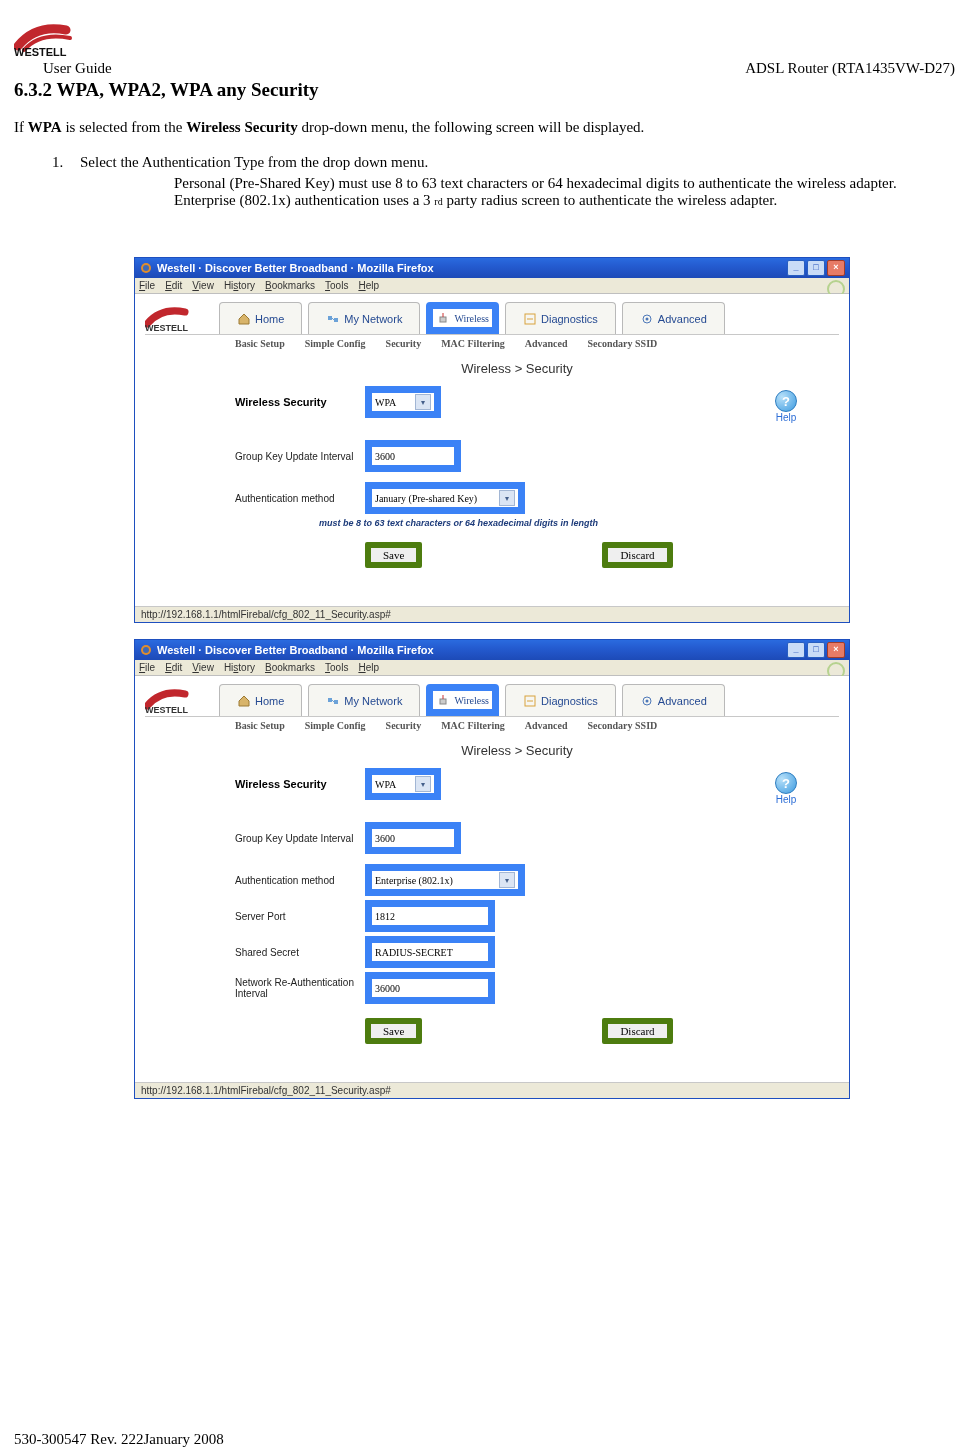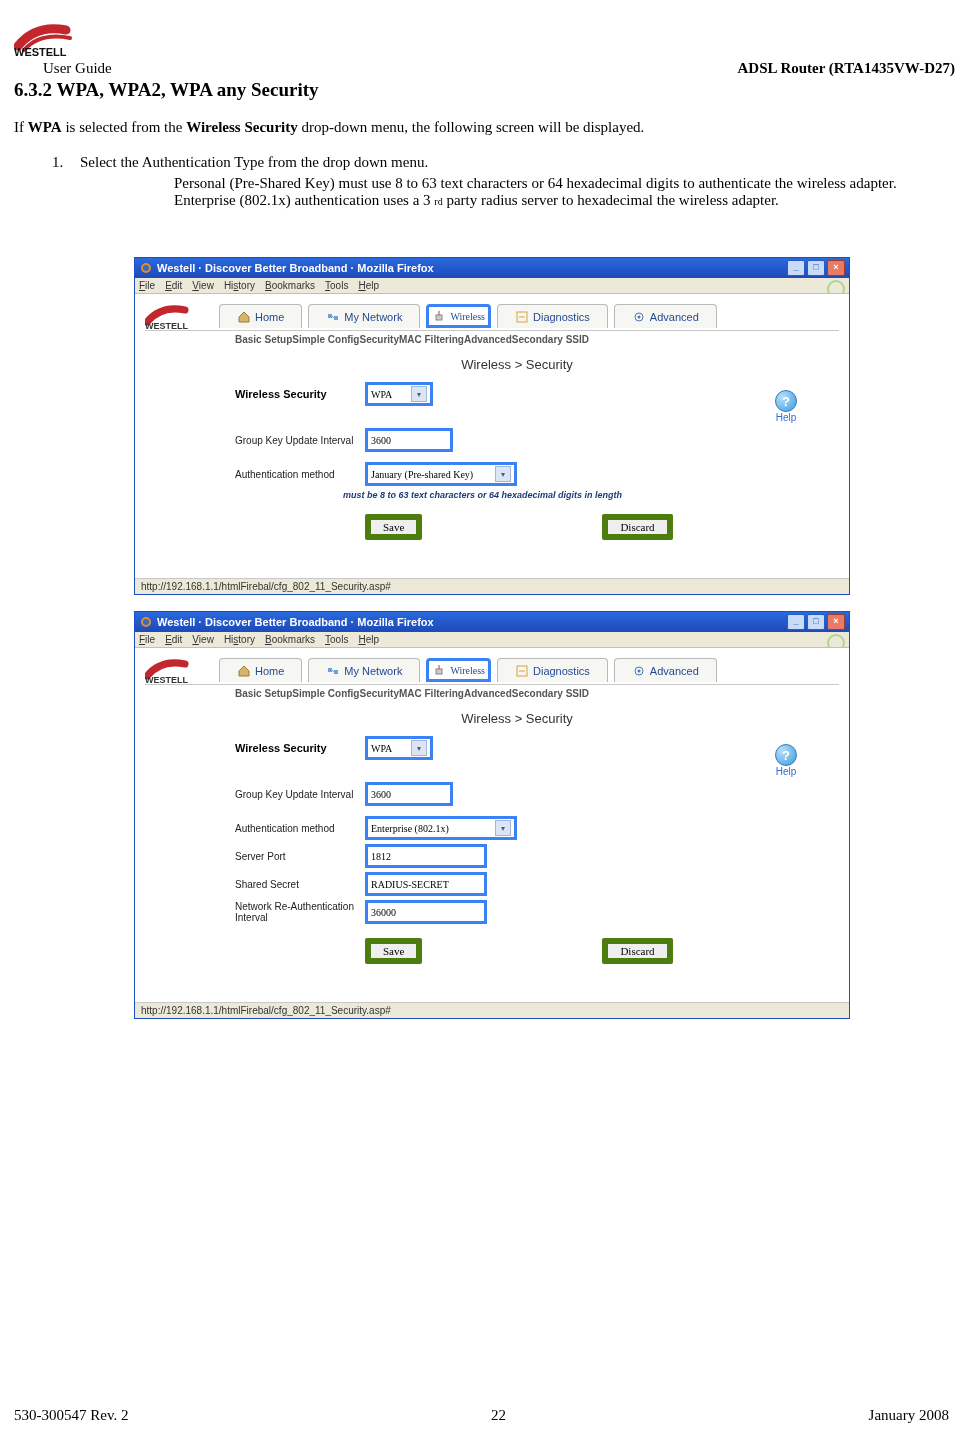--- a/index.html
+++ b/index.html
@@ -17,21 +17,21 @@
     margin-bottom: 0;
   }
   .logo svg { display: block; }
   .tophdr {
     display: flex;
     justify-content: space-between;
     font-size: 15px;
     margin-top: 2px;
     margin-left: 29px;
   }
-  .tophdr .right { font-weight: bold; }
+  .tophdr .right { font-weight: normal; }
   h2.sec {
     font-size: 19px;
     font-weight: bold;
     margin: 2px 0 18px 0;
   }
   p.intro { margin: 0 0 18px 0; }
   .step {
     display: flex;
     margin-left: 38px;
     margin-bottom: 4px;
@@ -105,22 +105,22 @@
     display: flex; align-items: center; gap: 4px;
     border: 1px solid #b9b9b9; border-bottom: none;
     border-radius: 4px 4px 0 0;
     padding: 2px 17px; background: #f6f6f2;
     font-family: Liberation Sans, sans-serif; font-size: 11px; color:#254a92;
   }
   .tab.sel { background:#fff; }
   .subtabs {
     border-top: 1px solid #c8c8c8;
     padding: 3px 0 2px 90px;
-    display: flex; gap: 0;
-    font-family: Liberation Sans, sans-serif; font-size: 10px; font-weight:bold; color:#555;
+    display: flex; gap: 20px;
+    font-family: Liberation Serif, serif; font-size: 10px; font-weight:bold; color:#555;
   }
   .panel {
     margin: 4px 40px 0 90px;
   }
   .panel-title {
     text-align: center; font-family: Arial; font-size: 13px; color:#333;
     padding: 6px 0 10px 0;
   }
   .helpblk {
     position: absolute; right: 52px; top: 96px;
@@ -132,45 +132,45 @@
     border:1px solid #2d7dc0; color:#fff; font-weight:bold;
     display:flex;align-items:center;justify-content:center;font-size:13px;
     margin:0 auto;
   }
   .frow { display:flex; align-items:center; margin-bottom:10px; }
   .frow .lab { width:130px; font-size:10px; color:#222; }
   .frow.bold .lab { font-weight:bold; color:#000; font-size:11px; }
   .frow.tight { margin-bottom:4px; }
   .sel, .inp {
     font-family: Tahoma; font-size:10px;
-    border:3px solid #3b82f6; background:#fff; padding:1px 3px; height:16px;
+    border:7px solid #3b82f6; background:#fff; padding:1px 3px; height:16px;
   }
   .sel { display:flex; align-items:center; }
   .sel .arrow {
     margin-left:auto; width:14px;height:14px;
     background:#dbe5f4; border:1px solid #a2b6d4;
     display:flex;align-items:center;justify-content:center;font-size:8px;color:#455f8a;
   }
-  .hint { font-size:9px; font-style:italic; font-weight:bold; color:#1d3b7a; margin-left:108px; margin-top:2px; }
+  .hint { font-size:9px; font-style:italic; font-weight:bold; color:#1d3b7a; margin-left:84px; margin-top:2px; }
   .btnrow { display:flex; margin:14px 0 0 130px; gap:180px; }
   .btn {
     font-family: Liberation Serif, serif; font-size:11px;
     border:6px solid #4d7c0f; border-radius:2px;
     padding:1px 12px; background:#efefef;
   }
   .statusbar {
     border-top:1px solid #c8c8c8; background:#ece9d8;
     font-size:10px; color:#333; padding:2px 6px;
   }
 
   .icon { display:inline-flex; width:14px; height:14px; align-items:center; justify-content:center; }
 
   .footer {
-    position: fixed; bottom: 24px; left:14px; right:8px;
-    display:flex; justify-content:space-between;
+    position: fixed; bottom: 0; left:14px; right:8px;
+    display:flex; justify-content:flex-start;
     font-family:"Times New Roman"; font-size:15px;
     width: 935px;
   }
   @media print { .footer { position:absolute; } }
 </style>
 </head>
 <body>
 
 <div class="logo">
   <svg width="78" height="40" viewBox="0 0 78 40">
@@ -189,21 +189,21 @@
 
 <p class="intro">
   <span>If </span><b>WPA</b><span> is selected from the </span><b>Wireless Security</b><span> drop-down menu, the following screen will be displayed.</span>
 </p>
 
 <div class="step">
   <div class="num">1.</div>
   <div class="txt">Select the Authentication Type from the drop down menu.</div>
 </div>
 <div class="sub">
-  <span>Personal (Pre-Shared Key) must use 8 to 63 text characters or 64 hexadecimal digits to authenticate the wireless adapter. Enterprise (802.1x) authentication uses a 3 </span><span class="smallrd">rd</span><span> party radius server to hexadecimal the wireless adapter.</span>
+  <span>Personal (Pre-Shared Key) must use 8 to 63 text characters or 64 hexadecimal digits to authenticate the wireless adapter. Enterprise (802.1x) authentication uses a 3 </span><span class="smallrd">rd</span><span> party radius screen to authenticate the wireless adapter.</span>
 </div>
 
 <div class="shots">
 
 <div class="win">
   <div class="titlebar">
     <span style="display:flex;align-items:center;gap:4px">
       <span class="icon">
         <svg width="12" height="12">
               <circle cx="6" cy="6" r="5" fill="#e08d2c"></circle>

